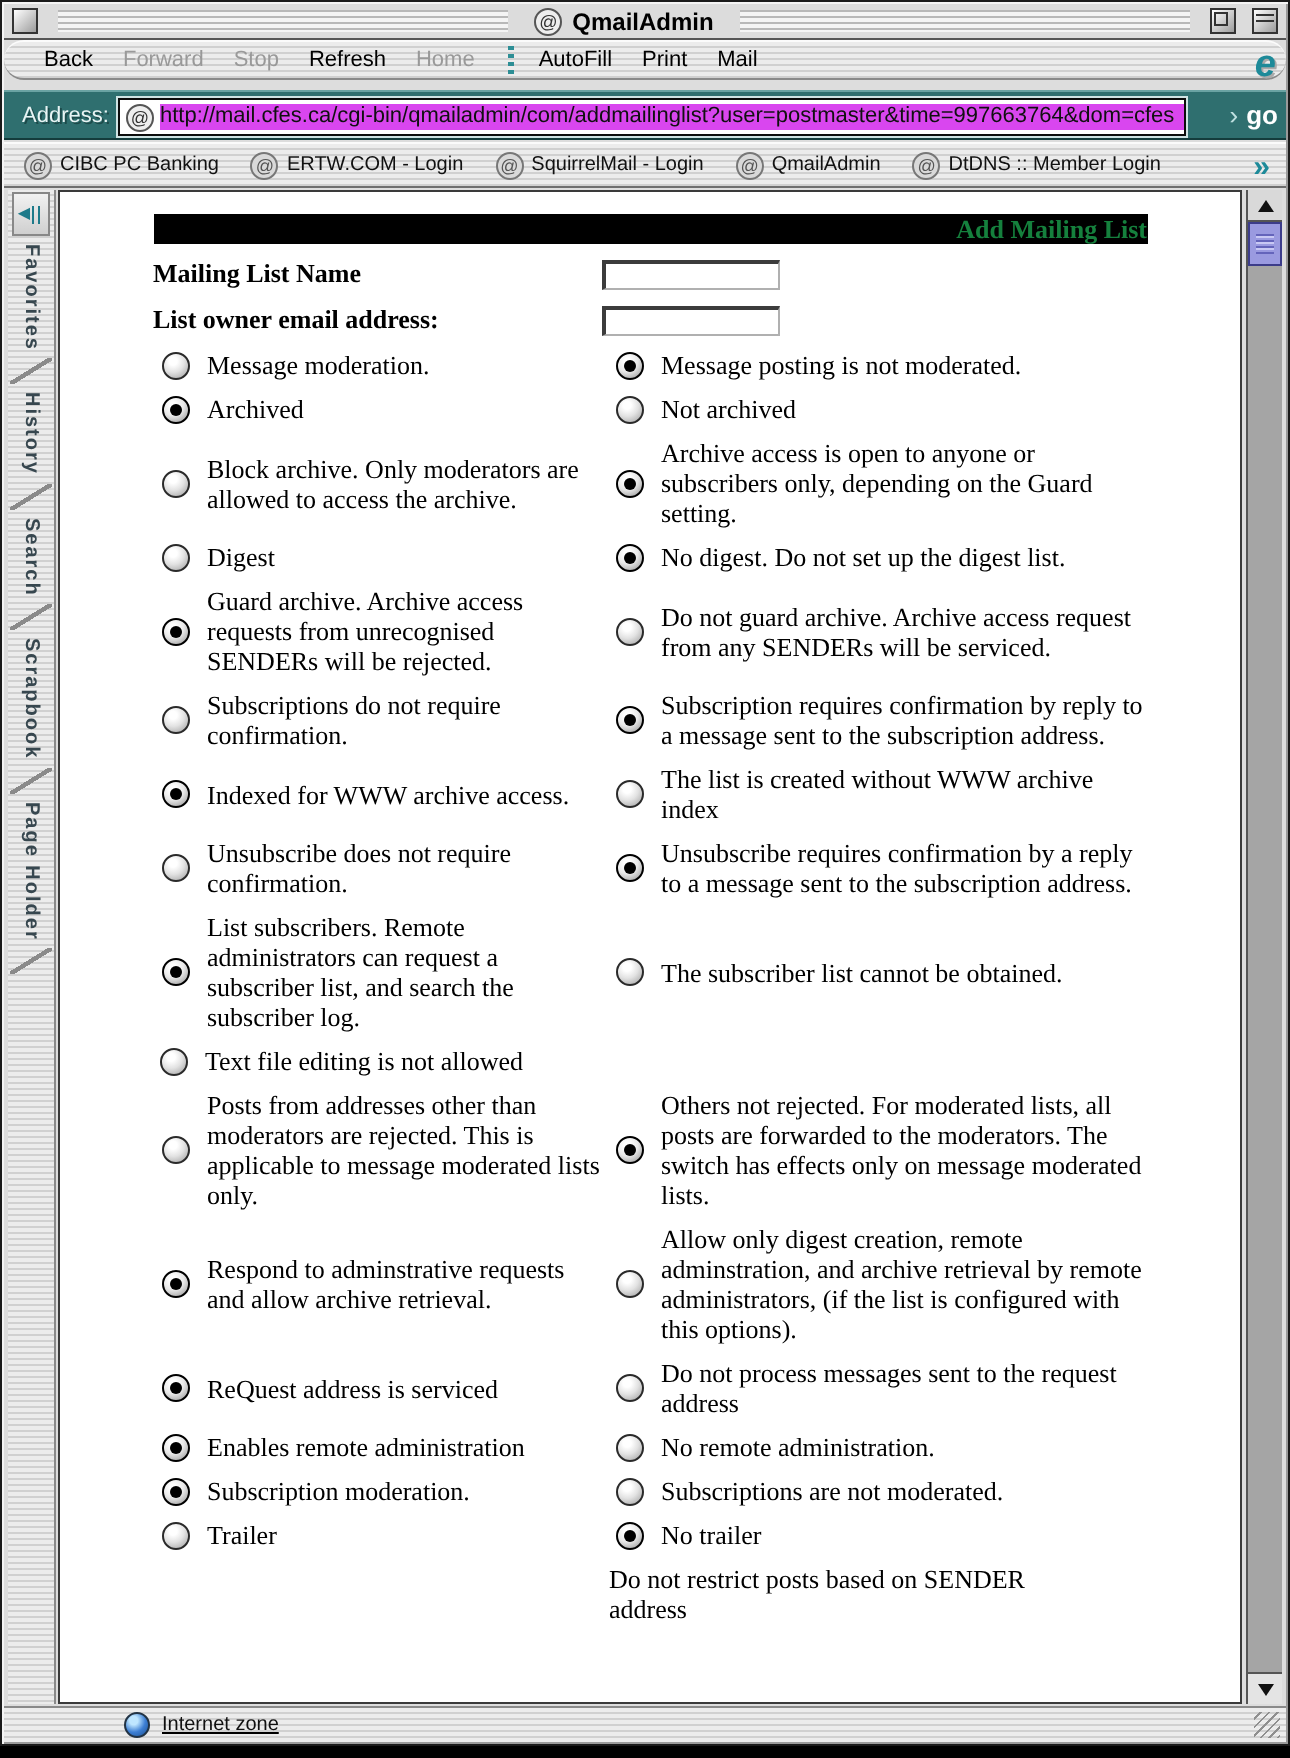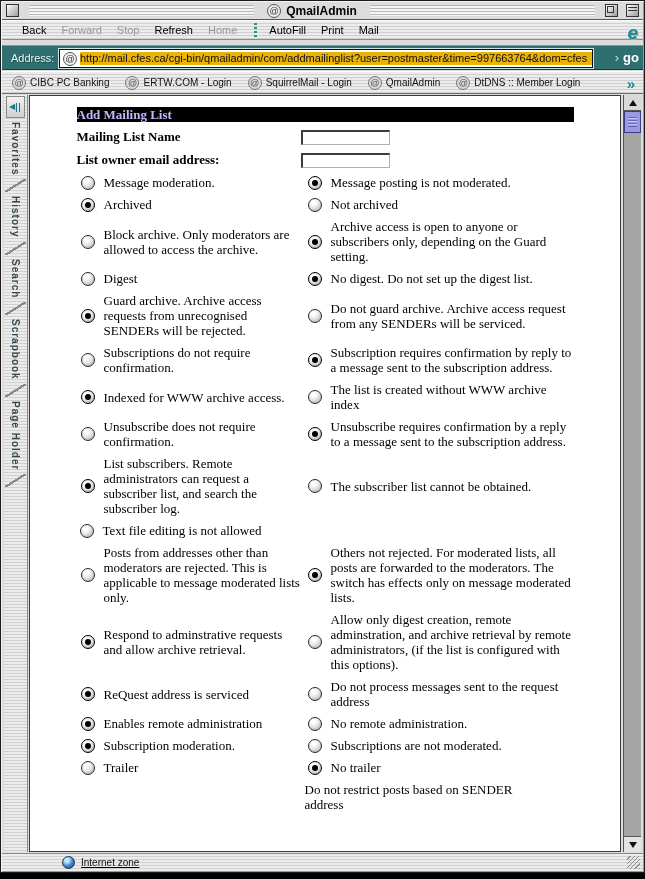--- a/index.html
+++ b/index.html
@@ -34,21 +34,21 @@
     position:relative;
   }
   .wbox-zoom::after { content:''; position:absolute; left:1px; top:1px; width:5px; height:5px; border:1px solid #333; }
   .wbox-shade::after { content:''; position:absolute; left:1px; right:1px; top:2px; height:5px;
     background:repeating-linear-gradient(180deg,#333 0 1px,transparent 1px 3px); }
 
   
   .toolbar {
     position:absolute; left:1px; right:1px; top:19px; height:20px;
     border-top:1px solid #fbfbfb; border-bottom:1px solid #8a8a8a;
-    display:flex; align-items:center; padding-left:20px; box-sizing:border-box;
+    display:flex; align-items:center; padding-left:20px; box-sizing:border-box;border-radius:12px;
   }
   .tbtn { font-size:11px; color:#000; margin-right:15px; white-space:nowrap; }
   .tbtn.off { color:#999; }
   .tsep { width:3px; height:14px; margin:0 12px 0 2px;
     background:repeating-linear-gradient(180deg,#2d8e95 0 2px,transparent 2px 4px); }
   .elogo {
     position:absolute; right:5px; top:1px; font-size:19px; font-weight:bold; font-style:italic;
     color:#1d8a99; text-shadow:1px 1px 0 #aaa;
   }
 
@@ -60,21 +60,21 @@
     text-decoration:underline;
   }
   .alabel { position:absolute; left:9px; top:6px; font-size:11px; color:#e8f4f4; text-shadow:1px 1px 0 #1c4a4a; }
   .afield {
     position:absolute; left:57px; right:50px; top:3px; height:17px;
     background:#fff; border:1px solid #0d0d0d; box-shadow:0 0 0 1px #cfe4e4;
     display:flex; align-items:center; overflow:hidden;
   }
   .afield .aticon { margin:0 3px; }
   .url {
-    flex:1; font-size:11px; color:#101010; background:#eab308;
+    flex:1; font-size:11px; color:#101010; background:#d946ef;
     white-space:nowrap; overflow:hidden; height:13px; line-height:13px; padding-left:0;
   }
   .go { position:absolute; right:4px; top:4px; display:flex; align-items:center; gap:4px; cursor:pointer; }
   .go-arrow { color:#bfe0e0; font-size:13px; line-height:13px; }
   .go-label { color:#fff; font-weight:bold; font-size:13px; }
 
   
   .favbar {
     position:absolute; left:1px; right:1px; top:70px; height:23px;
     border-top:1px solid #fbfbfb; border-bottom:1px solid #6e6e6e;
@@ -132,21 +132,21 @@
   .globe { width:11px; height:11px; border-radius:50%; flex:none; margin-right:6px;
     background:radial-gradient(circle at 35% 30%, #bfe6ff 0 20%, #3d7fd4 55%, #1b4e8e 100%);
     border:1px solid #234; }
   .status-text { font-size:10px; color:#111; }
   .grip { position:absolute; right:3px; bottom:2px; width:13px; height:13px;
     background:repeating-linear-gradient(135deg, transparent 0 2px, #8f8f8f 2px 3px); cursor:nwse-resize; }
 
   
   .form-wrap { width:497px; margin:3px auto 0; }
   .form-title {
-    background:#000; color:#c4b5fd; text-align:left; font-weight:bold;
+    background:#000; color:#15803d; text-align:right; font-weight:bold;
     font-size:13px; line-height:15px; height:15px; margin-bottom:7px;
   }
   .field-row { display:flex; align-items:center; margin:7px 0; }
   .field-row .flabel { font-weight:bold; font-size:13px; width:224px; flex:none; }
   .tfield {
     width:82px; height:12px; background:#fff; padding:0 2px;
     border-top:2px solid #3c3c3c; border-left:2px solid #3c3c3c;
     border-right:1px solid #b0b0b0; border-bottom:1px solid #b0b0b0;
     font-family:"Liberation Sans",sans-serif; font-size:11px;
   }

